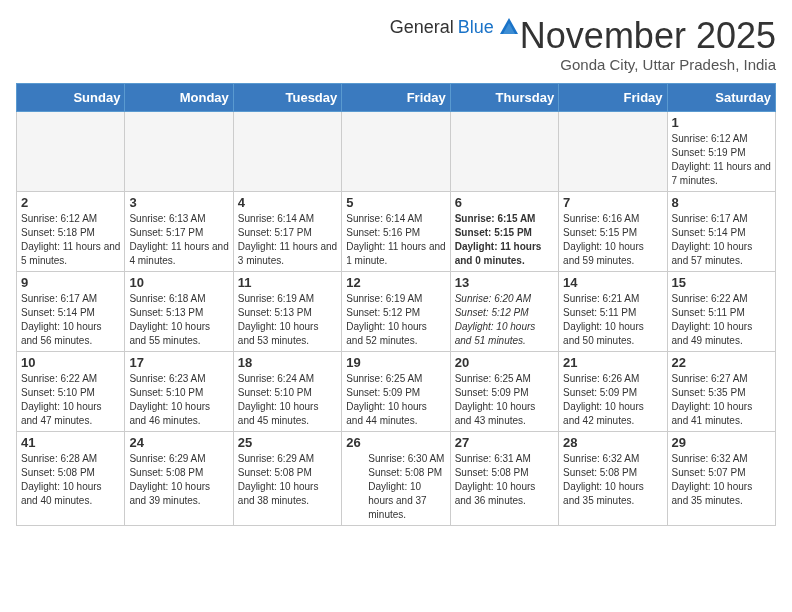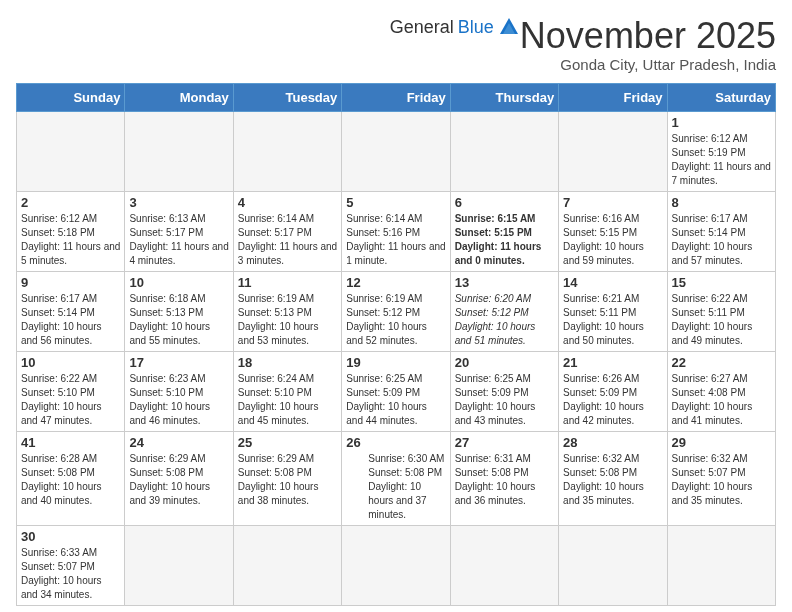--- a/index.html
+++ b/index.html
@@ -258,21 +258,21 @@
         </td>
         <td>
           <span class="day-number">21</span>
           <div class="day-info" style="white-space: pre-line;">Sunrise: 6:26 AM
 Sunset: 5:09 PM
 Daylight: 10 hours and 42 minutes.</div>
         </td>
         <td>
           <span class="day-number">22</span>
           <div class="day-info" style="white-space: pre-line;">Sunrise: 6:27 AM
-Sunset: 4:08 PM
+Sunset: 5:35 PM
 Daylight: 10 hours and 41 minutes.</div>
         </td>
       </tr>
       <tr>
         <td>
           <span class="day-number">41</span>
           <div class="day-info" style="white-space: pre-line;">Sunrise: 6:28 AM
 Sunset: 5:08 PM
 Daylight: 10 hours and 40 minutes.</div>
         </td>
@@ -306,28 +306,14 @@
 Sunset: 5:08 PM
 Daylight: 10 hours and 35 minutes.</div>
         </td>
         <td>
           <span class="day-number">29</span>
           <div class="day-info" style="white-space: pre-line;">Sunrise: 6:32 AM
 Sunset: 5:07 PM
 Daylight: 10 hours and 35 minutes.</div>
         </td>
       </tr>
-      <tr class="last-row">
-        <td>
-          <span class="day-number">30</span>
-          <div class="day-info" style="white-space: pre-line;">Sunrise: 6:33 AM
-Sunset: 5:07 PM
-Daylight: 10 hours and 34 minutes.</div>
-        </td>
-        <td class="empty"></td>
-        <td class="empty"></td>
-        <td class="empty"></td>
-        <td class="empty"></td>
-        <td class="empty"></td>
-        <td class="empty"></td>
-      </tr>
     </tbody>
 </table>
 
 </body></html>

